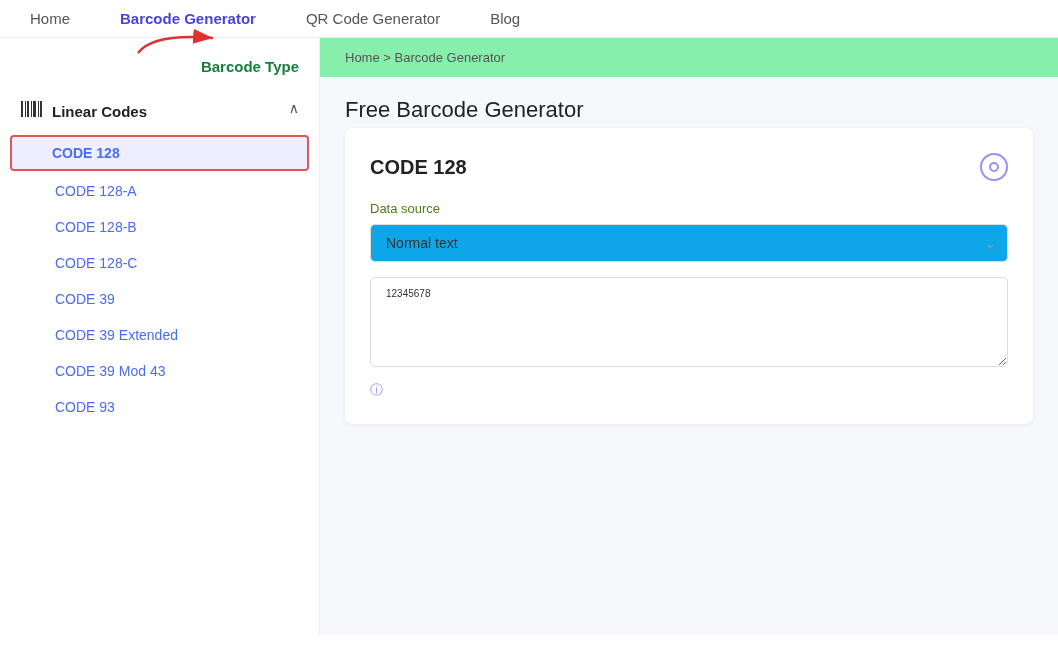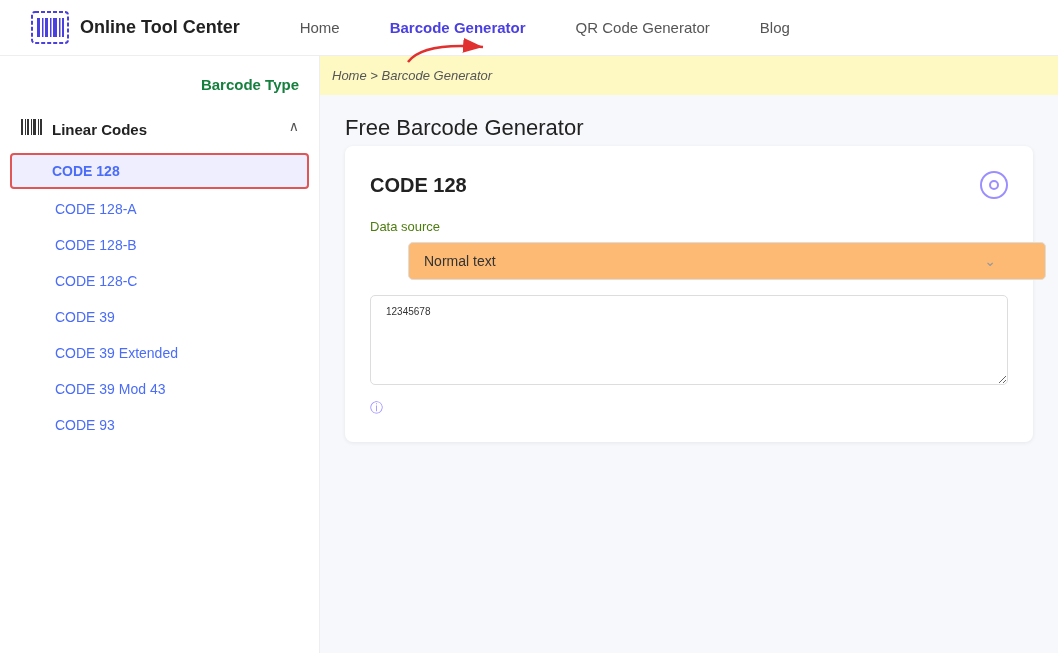--- a/index.html
+++ b/index.html
@@ -119,25 +119,24 @@
     }
 
     
     .content {
       flex: 1;
       background: #f7f8fc;
       overflow-y: auto;
       padding: 0;
     }
     .breadcrumb {
-      background: #fef9c3;
-      padding: 12px 12px;
+      background: #86efac;
+      padding: 12px 25px;
       font-size: 13px;
       color: #555;
-      font-style: italic;
     }
     .breadcrumb a {
       color: #555;
       text-decoration: none;
     }
     .content-inner {
       padding: 20px 25px;
     }
     .page-title {
       font-size: 22px;
@@ -193,25 +192,24 @@
     .select-wrapper {
       position: relative;
       margin-bottom: 15px;
     }
     .select-field {
       width: 100%;
       padding: 10px 15px;
       border: 1px solid #ddd;
       border-radius: 5px;
       appearance: none;
-      background: #fdba74;
+      background: #0ea5e9;
       font-size: 14px;
       color: #333;
       cursor: pointer;
-      margin-left: 38px;
     }
     .select-arrow {
       position: absolute;
       right: 12px;
       top: 50%;
       transform: translateY(-50%);
       pointer-events: none;
       color: #999;
     }
     .text-area-field {
@@ -239,34 +237,20 @@
       margin-top: 1px;
     }
     .info-lines {
       line-height: 1.6;
     }
   </style>
 </head>
 <body>
 
 <div class="header">
-  <div class="logo-area">
-
-    <svg class="logo-icon" viewBox="0 0 40 35" xmlns="http://www.w3.org/2000/svg">
-      <rect x="2" y="2" width="36" height="31" rx="3" fill="none" stroke="#4a3fe0" stroke-width="2" stroke-dasharray="4 2"></rect>
-      <rect x="7" y="8" width="3" height="19" fill="#4a3fe0"></rect>
-      <rect x="12" y="8" width="1.5" height="19" fill="#4a3fe0"></rect>
-      <rect x="15" y="8" width="3" height="19" fill="#4a3fe0"></rect>
-      <rect x="20" y="8" width="1.5" height="19" fill="#4a3fe0"></rect>
-      <rect x="23" y="8" width="4" height="19" fill="#4a3fe0"></rect>
-      <rect x="29" y="8" width="1.5" height="19" fill="#4a3fe0"></rect>
-      <rect x="32" y="8" width="2" height="19" fill="#4a3fe0"></rect>
-    </svg>
-    <span class="logo-text">Online Tool Center</span>
-  </div>
   <nav class="nav">
     <a class="nav-item" href="#">Home</a>
     <a class="nav-item active" href="#">Barcode Generator</a>
     <a class="nav-item" href="#">QR Code Generator</a>
     <a class="nav-item" href="#">Blog</a>
 
     <svg class="arrow-indicator" viewBox="0 0 90 30" xmlns="http://www.w3.org/2000/svg">
       <defs>
         <marker id="arrowhead" markerWidth="8" markerHeight="6" refX="8" refY="3" orient="auto">
           <polygon points="0 0, 8 3, 0 6" fill="#e03030"></polygon>

